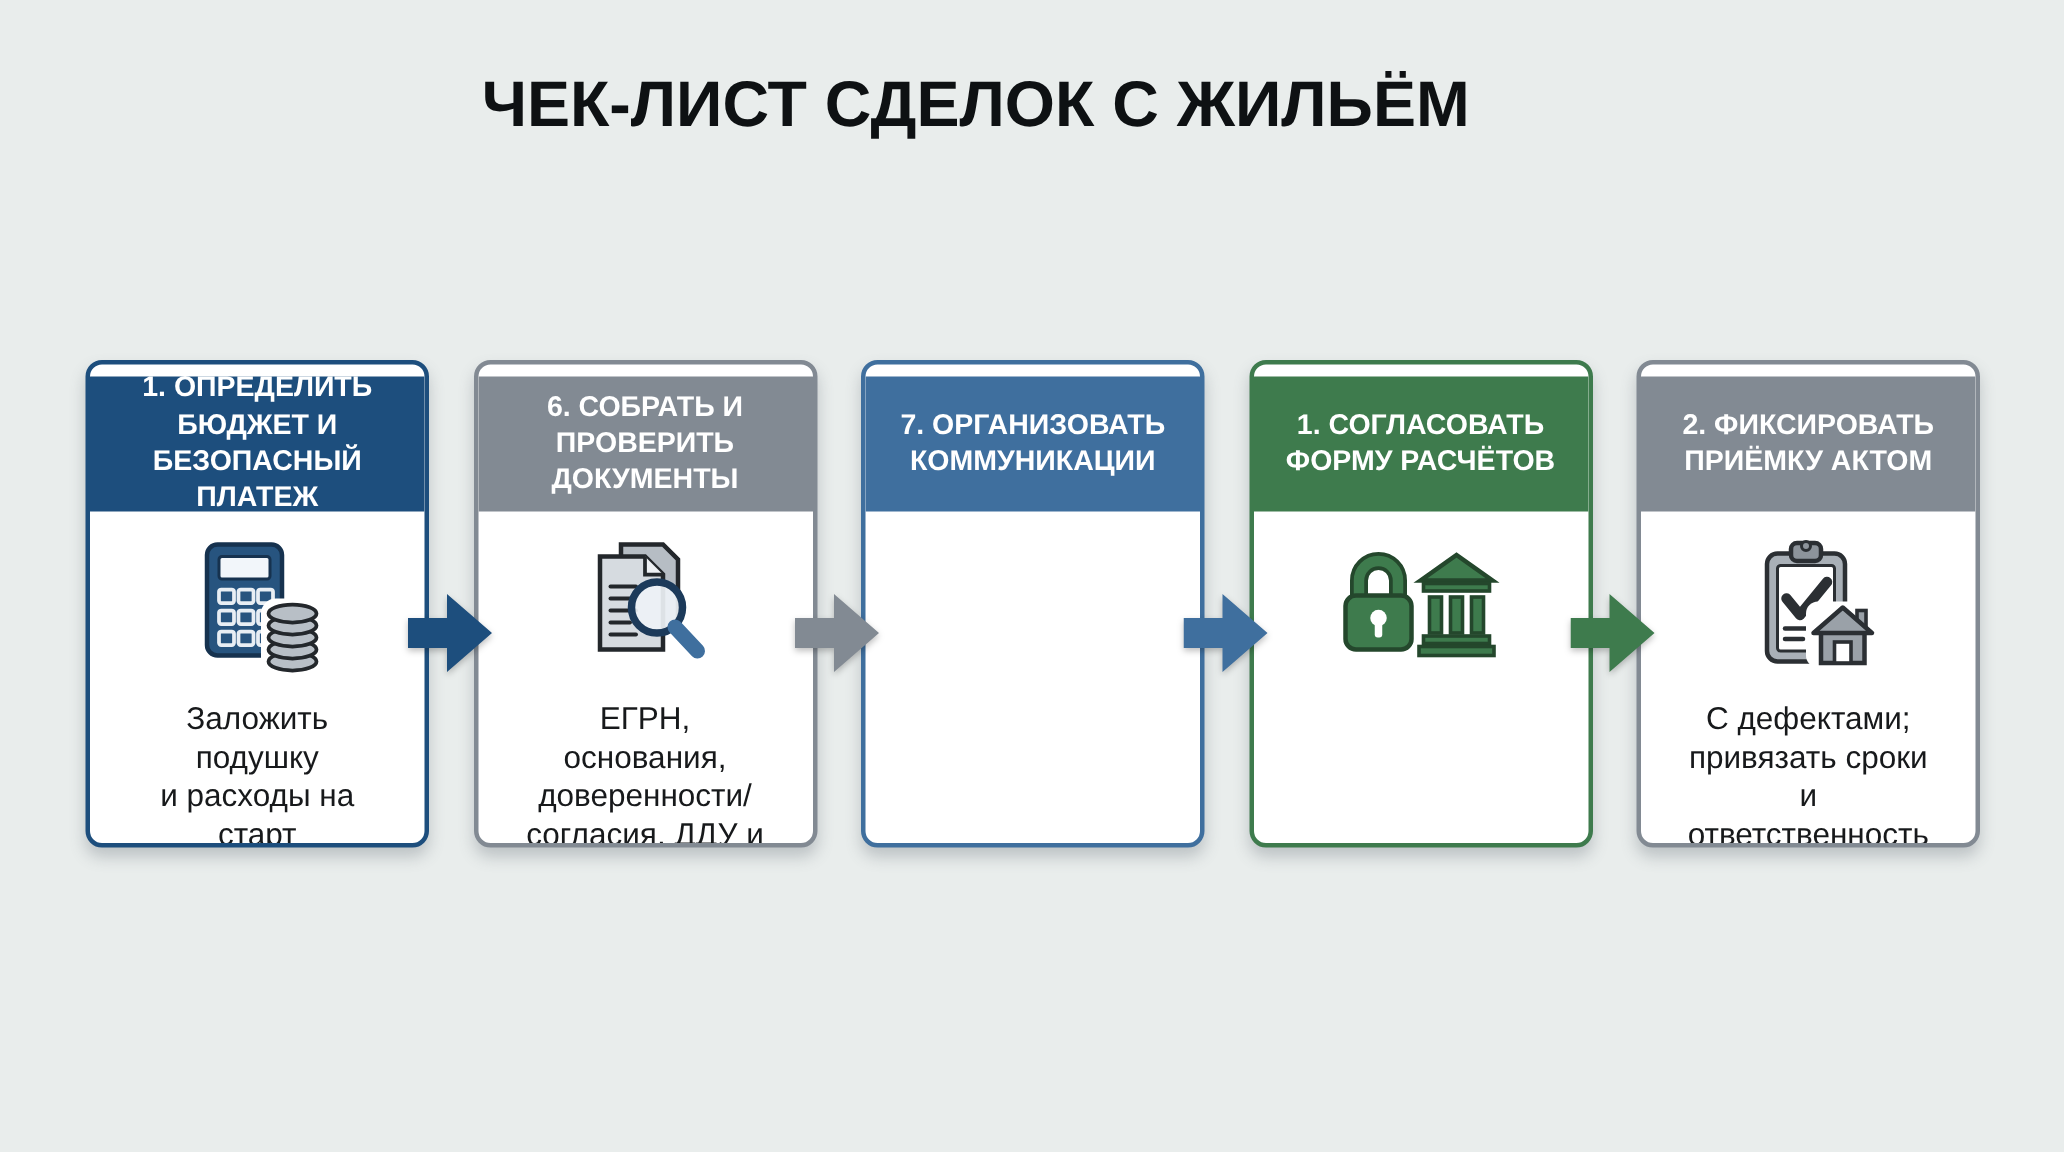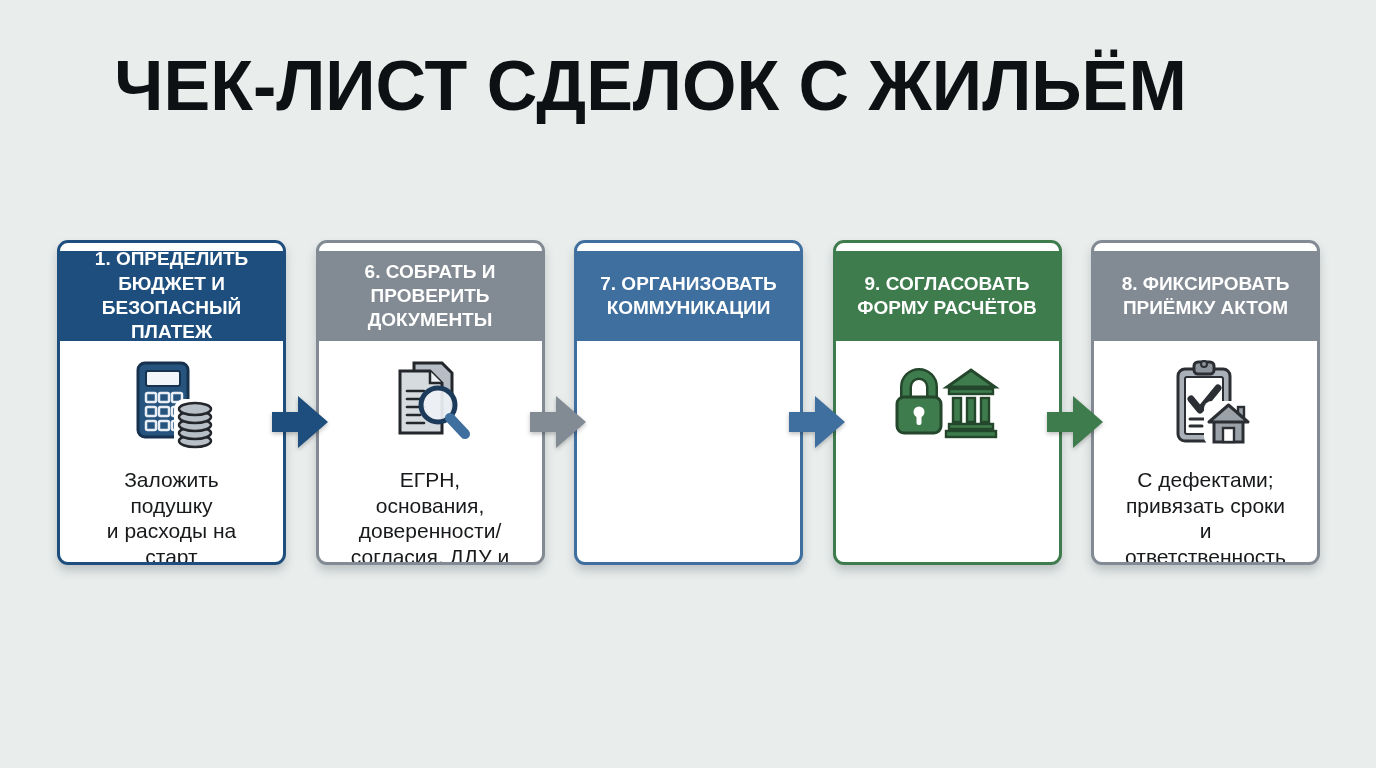--- a/index.html
+++ b/index.html
@@ -6,21 +6,21 @@
   body{
     width:1376px;height:768px;overflow:hidden;
     background:#e9edec;
     font-family:"Liberation Sans","DejaVu Sans",sans-serif;
     -webkit-font-smoothing:antialiased;
   }
   .canvas{position:relative;width:1376px;height:768px;}
   .title{
     position:absolute;top:46px;left:0;width:1301px;
     text-align:center;
-    font-size:70px;font-weight:bold;letter-spacing:0px;
+    font-size:43px;font-weight:bold;letter-spacing:0px;
     color:#0e1113;white-space:pre-line;
   }
   .row{
     position:absolute;top:240px;left:57px;width:1263px;height:325px;
     display:flex;align-items:stretch;justify-content:space-between;
   }
   .card{
     width:229px;height:325px;box-sizing:border-box;
     background:#ffffff;
     border:3px solid var(--accent,#444);
@@ -154,21 +154,21 @@
 КОММУНИКАЦИИ</div>
     </div>
 
     <div class="arrow-slot">
       <svg viewBox="0 0 58 64" style="color: rgb(63, 111, 158);">
         <polygon points="0,22 26,22 26,6 56,32 26,58 26,42 0,42" fill="currentColor"></polygon>
       </svg>
     </div>
 
     <div class="card" style="--accent: #3e7b4d;">
-      <div class="card-header">9. СОГЛАСОВАТЬ
+      <div class="card-header">1. СОГЛАСОВАТЬ
 ФОРМУ РАСЧЁТОВ</div>
       <div class="card-body">
         <div class="icon-wrap">
           <svg width="110" height="100" viewBox="0 0 110 100">
             <path d="M14 42 v-12 a13 13 0 0 1 26 0 v12" fill="none" stroke="#24472c" stroke-width="12"></path>
             <path d="M14 42 v-12 a13 13 0 0 1 26 0 v12" fill="none" stroke="#3e7b4d" stroke-width="7"></path>
             <rect x="5" y="40" width="44" height="36" rx="7" fill="#3e7b4d" stroke="#24472c" stroke-width="3"></rect>
             <circle cx="27" cy="55" r="5.5" fill="#ffffff"></circle>
             <rect x="24.5" y="58" width="5" height="10" rx="2" fill="#ffffff"></rect>
             <polygon points="55,30 79,13 103,30" fill="#3e7b4d" stroke="#24472c" stroke-width="3"></polygon>
@@ -185,21 +185,21 @@
       </div>
     </div>
 
     <div class="arrow-slot">
       <svg viewBox="0 0 58 64" style="color: rgb(62, 123, 77);">
         <polygon points="0,22 26,22 26,6 56,32 26,58 26,42 0,42" fill="currentColor"></polygon>
       </svg>
     </div>
 
     <div class="card" style="--accent: #828a93;">
-      <div class="card-header">8. ФИКСИРОВАТЬ
+      <div class="card-header">2. ФИКСИРОВАТЬ
 ПРИЁМКУ АКТОМ</div>
       <div class="card-body">
         <div class="icon-wrap">
           <svg width="100" height="100" viewBox="0 0 100 100">
             <rect x="22" y="12" width="52" height="72" rx="7" fill="#a9b0b7" stroke="#2b2f33" stroke-width="3"></rect>
             <rect x="29" y="20" width="38" height="57" rx="2" fill="#ffffff" stroke="#2b2f33" stroke-width="2"></rect>
             <rect x="38" y="5" width="20" height="12" rx="4" fill="#8d949b" stroke="#2b2f33" stroke-width="3"></rect>
             <circle cx="48" cy="7" r="3" fill="#8d949b" stroke="#2b2f33" stroke-width="2"></circle>
             <path d="M35 42 l9 11 l18 -22" fill="none" stroke="#2b2f33" stroke-width="7" stroke-linecap="round" stroke-linejoin="round"></path>
             <g stroke="#2b2f33" stroke-width="3" stroke-linecap="round">

